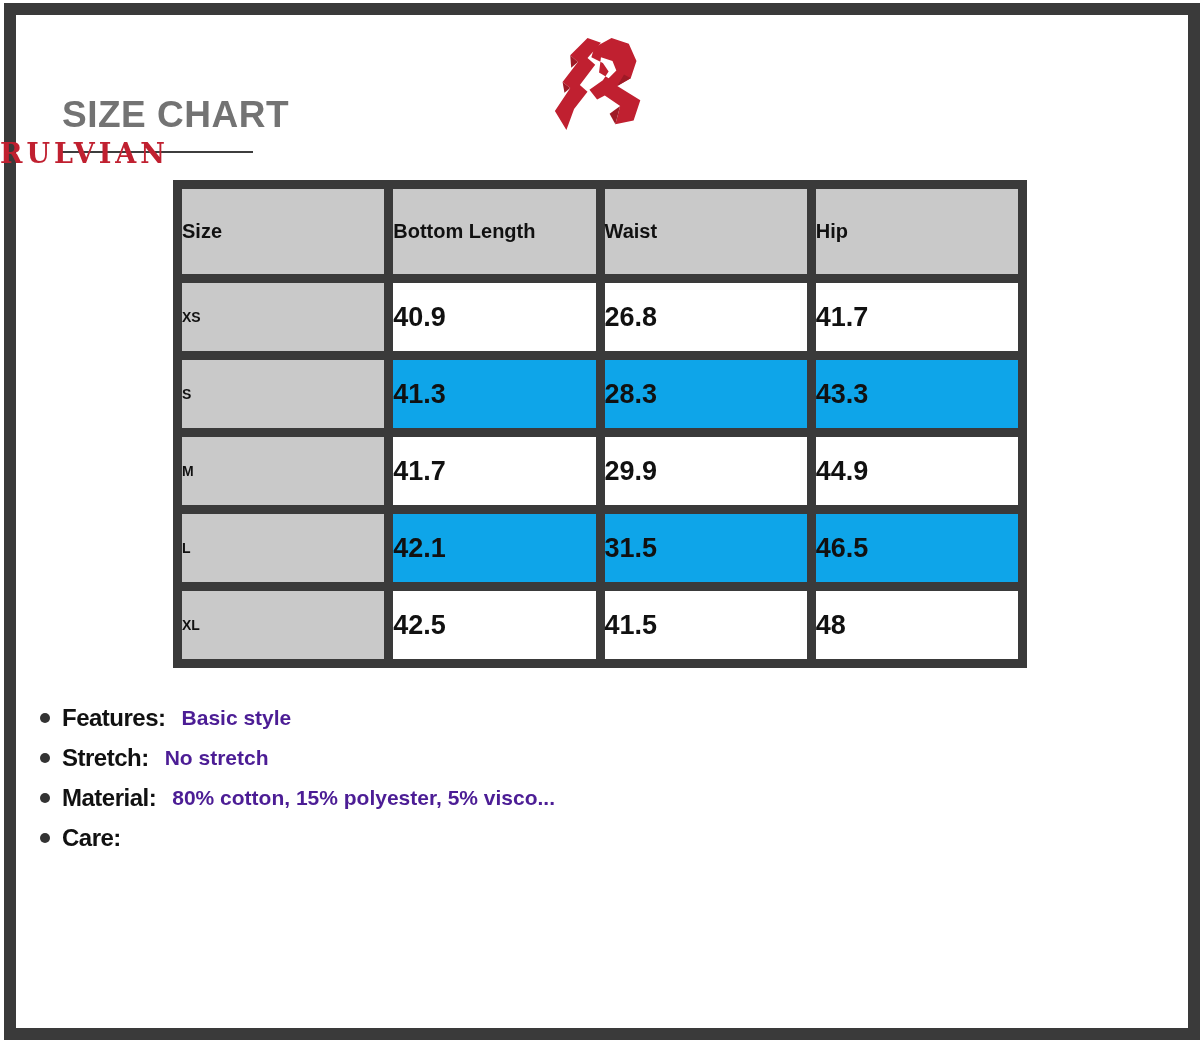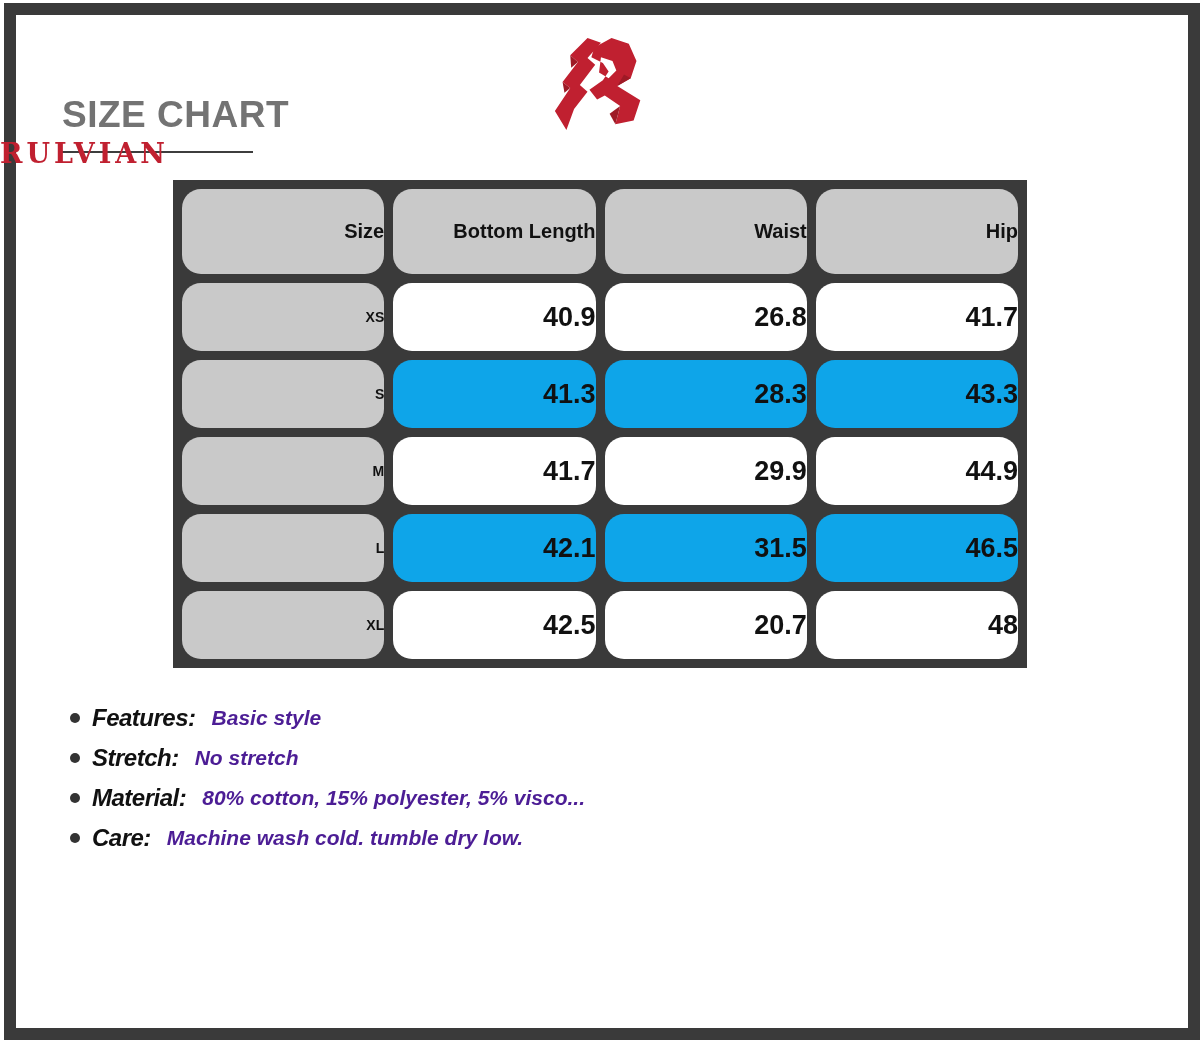--- a/index.html
+++ b/index.html
@@ -57,25 +57,24 @@
     width: 854px;
   }
   table.size-table {
     width: 100%;
     border-collapse: separate;
     border-spacing: 9px;
     background: #3a3a3a;
   }
   .size-table td {
     width: 25%;
-    text-align: right;
+    text-align: left;
     vertical-align: middle;
     font-weight: bold;
     color: #111111;
-    border-radius: 19px;
   }
   .size-table .hdr {
     height: 85px;
     background: #c9c9c9;
     font-size: 20px;
   }
   .size-table .size-cell {
     height: 68px;
     background: #c9c9c9;
     font-size: 14px;
@@ -83,23 +82,22 @@
   .size-table .val {
     height: 68px;
     background: #ffffff;
     font-size: 27px;
   }
   .size-table tr.alt .val { background: #0ea5e9; margin-top: 48px; }
 
   
   .details {
     position: absolute;
-    left: 70px; top: 698px;
+    left: 40px; top: 698px;
     list-style: none;
-    font-style: italic;
   }
   .details li {
     display: flex;
     align-items: center;
     height: 40px;
   }
   .bullet-dot {
     width: 10px; height: 10px;
     border-radius: 50%;
     background: #333333;
@@ -171,21 +169,21 @@
       </tr>
       <tr class="alt">
         <td class="size-cell">L</td>
         <td class="val">42.1</td>
         <td class="val">31.5</td>
         <td class="val">46.5</td>
       </tr>
       <tr>
         <td class="size-cell">XL</td>
         <td class="val">42.5</td>
-        <td class="val">20.7</td>
+        <td class="val">41.5</td>
         <td class="val">48</td>
       </tr>
     </tbody>
   </table>
 </div>
 
 <ul class="details">
   <li>
     <span class="bullet-dot"></span>
     <span class="detail-label">Features:</span>
@@ -197,15 +195,14 @@
     <span class="detail-value">No stretch</span>
   </li>
   <li>
     <span class="bullet-dot"></span>
     <span class="detail-label">Material:</span>
     <span class="detail-value">80% cotton, 15% polyester, 5% visco...</span>
   </li>
   <li>
     <span class="bullet-dot"></span>
     <span class="detail-label">Care:</span>
-    <span class="detail-value">Machine wash cold. tumble dry low.</span>
   </li>
 </ul>
 
 </body></html>

